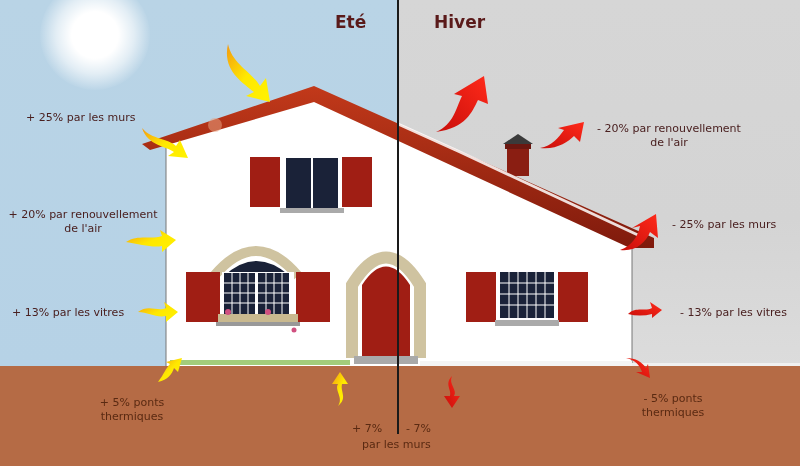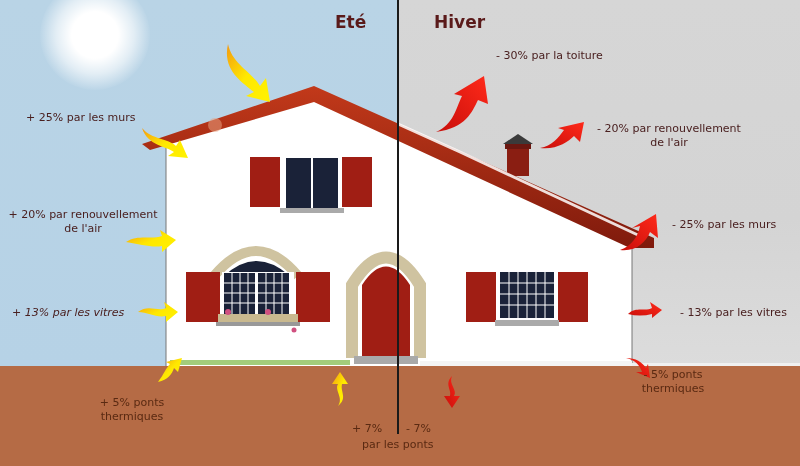--- a/index.html
+++ b/index.html
@@ -170,34 +170,33 @@
   <div class="divider"></div>
 
   <div class="season" style="left:335px; top:12px;">Eté</div>
   <div class="season" style="left:434px; top:12px;">Hiver</div>
 
   <div class="label" style="left:26px; top:111px;">+ 25% par les murs</div>
   <div class="label c" style="left:6px; top:208px; width:154px;text-align:center;">
     <div>+ 20% par renouvellement</div>
     <div>de l'air</div>
   </div>
-  <div class="label" style="left:12px; top:306px;font-style:italic;">+ 13% par les vitres</div>
+  <div class="label" style="left:12px; top:306px;">+ 13% par les vitres</div>
   <div class="label c ground-label" style="left:90px; top:396px; width:84px;">
     <div>+ 5% ponts</div>
     <div>thermiques</div>
   </div>
   <div class="label ground-label" style="left:352px; top:422px;">+ 7%</div>
 
-  <div class="label" style="left:496px; top:49px;">- 30% par la toiture</div>
   <div class="label c" style="left:594px; top:108px; width:150px;margin-top:14px;">
     <div>- 20% par renouvellement</div>
     <div>de l'air</div>
   </div>
   <div class="label" style="left:672px; top:191px;margin-top:27px;">- 25% par les murs</div>
   <div class="label" style="left:680px; top:306px;text-align:center;">- 13% par les vitres</div>
-  <div class="label c ground-label" style="left:636px; top:368px; width:74px;">
+  <div class="label c ground-label" style="left:636px; top:392px; width:74px;">
     <div>- 5% ponts</div>
     <div>thermiques</div>
   </div>
   <div class="label ground-label" style="left:406px; top:422px;">- 7%</div>
 
-  <div class="label ground-label" style="left:362px; top:438px;">par les ponts</div>
+  <div class="label ground-label" style="left:362px; top:438px;">par les murs</div>
 </div>
 
 </body></html>

